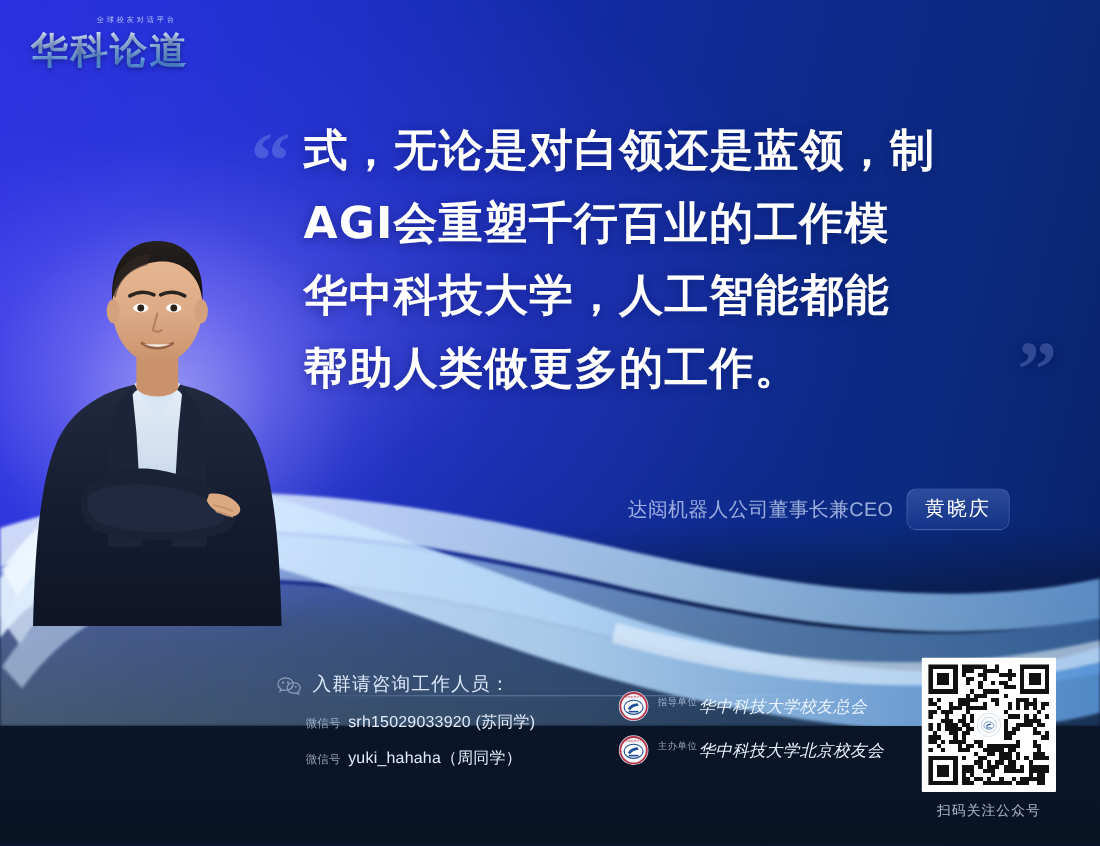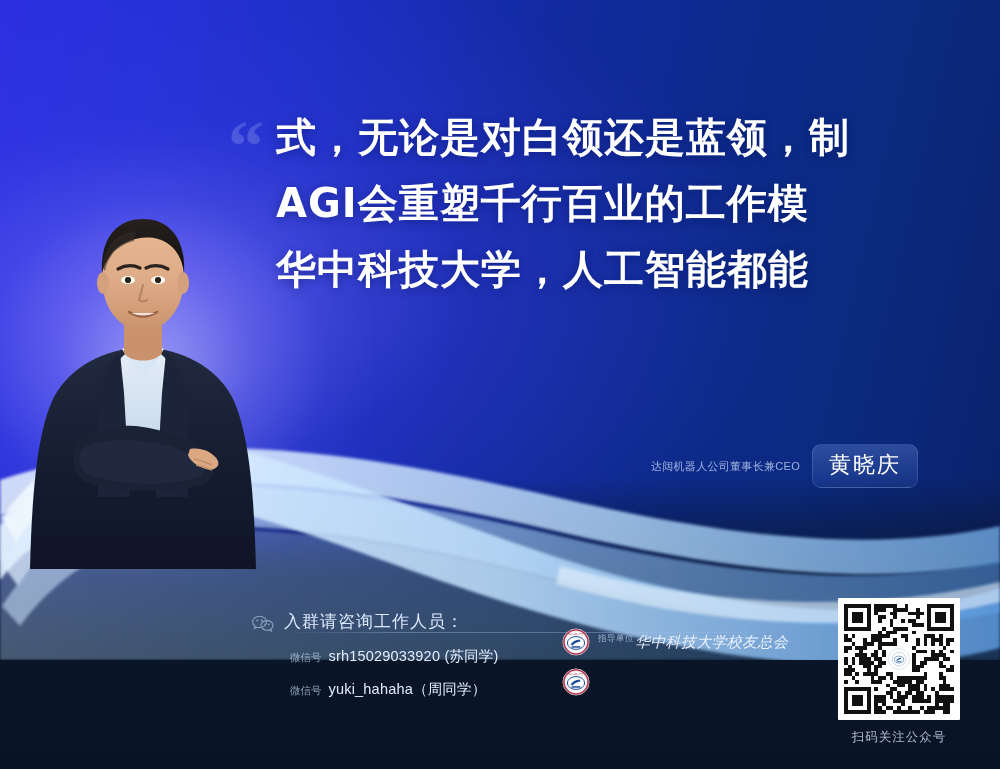--- a/index.html
+++ b/index.html
@@ -101,25 +101,25 @@
     font-family:"Liberation Serif","DejaVu Serif",serif;
     letter-spacing:-3px;
   }
 
   
   .attrib{
     position:absolute; right:82px; top:444px;
     display:flex; align-items:center; gap:12px; z-index:9;
   }
   .attrib-role{
-    font-size:11px; color:rgba(215,228,255,.70);
+    font-size:18px; color:rgba(215,228,255,.70);
     letter-spacing:.3px; white-space:nowrap;
   }
   .attrib-name{
-    font-size:22px; color:#ffffff; letter-spacing:2px;
+    font-size:18px; color:#ffffff; letter-spacing:2px;
     padding:5px 16px 7px; border-radius:9px;
     background:linear-gradient(180deg,rgba(126,160,235,.30),rgba(70,110,205,.16));
     border:1px solid rgba(175,200,255,.18);
     white-space:nowrap;
   }
 
   
   .waves{ position:absolute; left:0; top:330px; width:1000px; height:330px; z-index:6; }
 
   
@@ -137,21 +137,21 @@
   .footer{ position:absolute; left:0; top:606px; width:808px; height:129px; z-index:10; }
 
   .contact{ position:absolute; left:252px; top:4px; }
   .contact-head{ display:flex; align-items:flex-start; gap:10px; }
   .wechat-icon{ margin-top:5px; flex:none; opacity:.55; }
   .contact-title{
     font-size:17px; color:#dce8fb; letter-spacing:1px; white-space:nowrap;
   }
   .contact-row{
     display:flex; align-items:baseline; gap:7px;
-    margin-left:38px; margin-top:14px;
+    margin-left:26px; margin-top:14px;
   }
   .wx-label{ font-size:10.5px; color:rgba(200,218,245,.68); white-space:nowrap; }
   .wx-value{ font-size:14.5px; color:#e2ecfb; letter-spacing:.2px; white-space:nowrap; }
 
   .orgs{ position:absolute; left:562px; top:22px; }
   .org-row{ display:flex; align-items:center; gap:8px; margin-bottom:12px; }
   .org-text{ display:flex; flex-direction:row; gap:1px; }
   .org-label{ font-size:8.5px; color:rgba(205,222,248,.72); letter-spacing:.5px; white-space:nowrap; }
   .org-name{ font-size:15px; color:#eaf2fd; letter-spacing:.3px; white-space:nowrap;font-style:italic; }
 
@@ -172,20 +172,24 @@
   }
 </style>
 </head>
 <body>
 
 <div id="poster">
 
   <div class="portrait-glow"></div>
 
   <div class="header">
+    <div class="logo-block">
+      <div class="logo-tag">全球校友对话平台</div>
+      <div class="logo-main">华科论道</div>
+    </div>
   </div>
 
   <svg class="waves" viewBox="0 0 1000 330" preserveAspectRatio="none">
     <defs>
       <linearGradient id="wv1" x1="0" y1="0" x2="1" y2="0">
         <stop offset="0" stop-color="#e9f5ff" stop-opacity=".95"></stop>
         <stop offset=".30" stop-color="#dcefff" stop-opacity=".92"></stop>
         <stop offset=".62" stop-color="#b7dcfb" stop-opacity=".88"></stop>
         <stop offset="1" stop-color="#7ab6f2" stop-opacity=".80"></stop>
       </linearGradient>
@@ -303,20 +307,21 @@
       <path d="M182,262 q10,2 18,6" stroke="#c08f6c" stroke-width="1.4" fill="none"></path>
       <path d="M184,268 q9,2 16,5" stroke="#c08f6c" stroke-width="1.4" fill="none"></path>
     </g>
   </svg>
 
   <div class="quote-wrap">
     <div class="quote-open">“</div>
     <div class="quote-line">式，无论是对白领还是蓝领，制</div>
     <div class="quote-line">AGI会重塑千行百业的工作模</div>
     <div class="quote-line">华中科技大学，人工智能都能</div>
+    <div class="quote-line">帮助人类做更多的工作。<span class="quote-close">”</span></div>
   </div>
 
   <div class="attrib">
     <div class="attrib-role">达闼机器人公司董事长兼CEO</div>
     <div class="attrib-name">黄晓庆</div>
   </div>
 
   <div class="divider"></div>
 
   <div class="footer">
@@ -369,20 +374,24 @@
       <div class="org-row">
         <svg width="28" height="28" viewBox="0 0 28 28">
           <circle cx="14" cy="14" r="13" fill="#f4f7fb" stroke="#cfd9e6" stroke-width="1"></circle>
           <circle cx="14" cy="14" r="12" fill="none" stroke="#b9364a" stroke-width="1.6"></circle>
           <ellipse cx="14" cy="15" rx="8.6" ry="6.4" fill="#fff" stroke="#1f4f96" stroke-width="1"></ellipse>
           <path d="M8.6,16.4 C10.5,13.4 13.4,11.6 17.6,11.4 L18.6,13.6
                    C15.2,13.9 12.6,15.2 10.8,17.4 Z" fill="#1f4f96"></path>
           <rect x="9.6" y="18.2" width="8.8" height="1.5" fill="#1f4f96"></rect>
           <text x="14" y="6.6" text-anchor="middle" font-size="2.6" fill="#b9364a" font-family="DejaVu Sans, sans-serif">华中科技大学</text>
         </svg>
+        <div class="org-text">
+          <div class="org-label">主办单位</div>
+          <div class="org-name">华中科技大学北京校友会</div>
+        </div>
       </div>
     </div>
 
     <div class="qr-block">
       <div class="qr-box">
         <div class="qr-canvas" id="qr-canvas">
           <svg id="qr-svg" width="110" height="110" viewBox="0 0 29 29" shape-rendering="crispEdges">
               <rect x="8" y="0" width="1" height="1" fill="#111"></rect>
               <rect x="9" y="0" width="1" height="1" fill="#111"></rect>
               <rect x="10" y="0" width="1" height="1" fill="#111"></rect>

